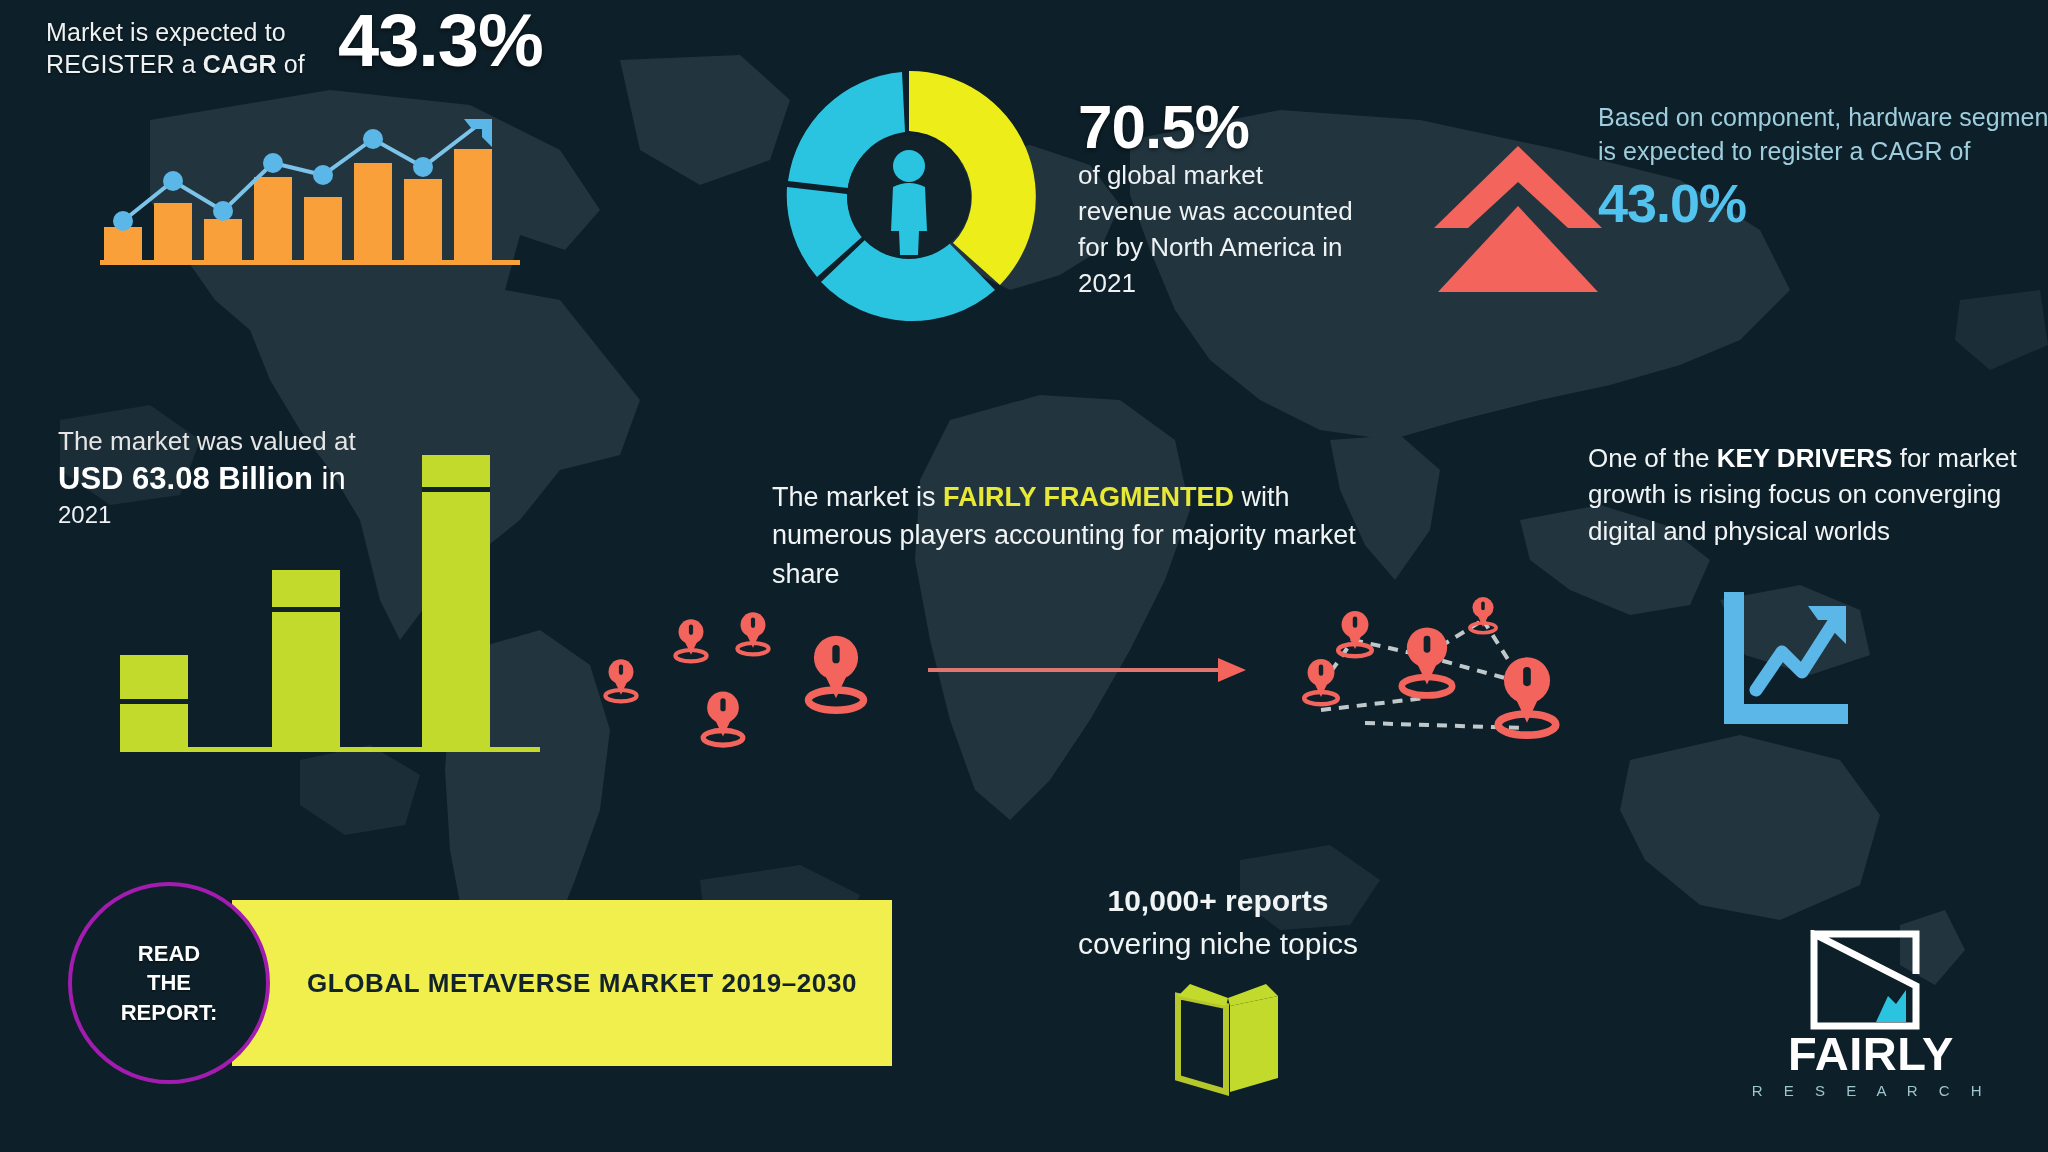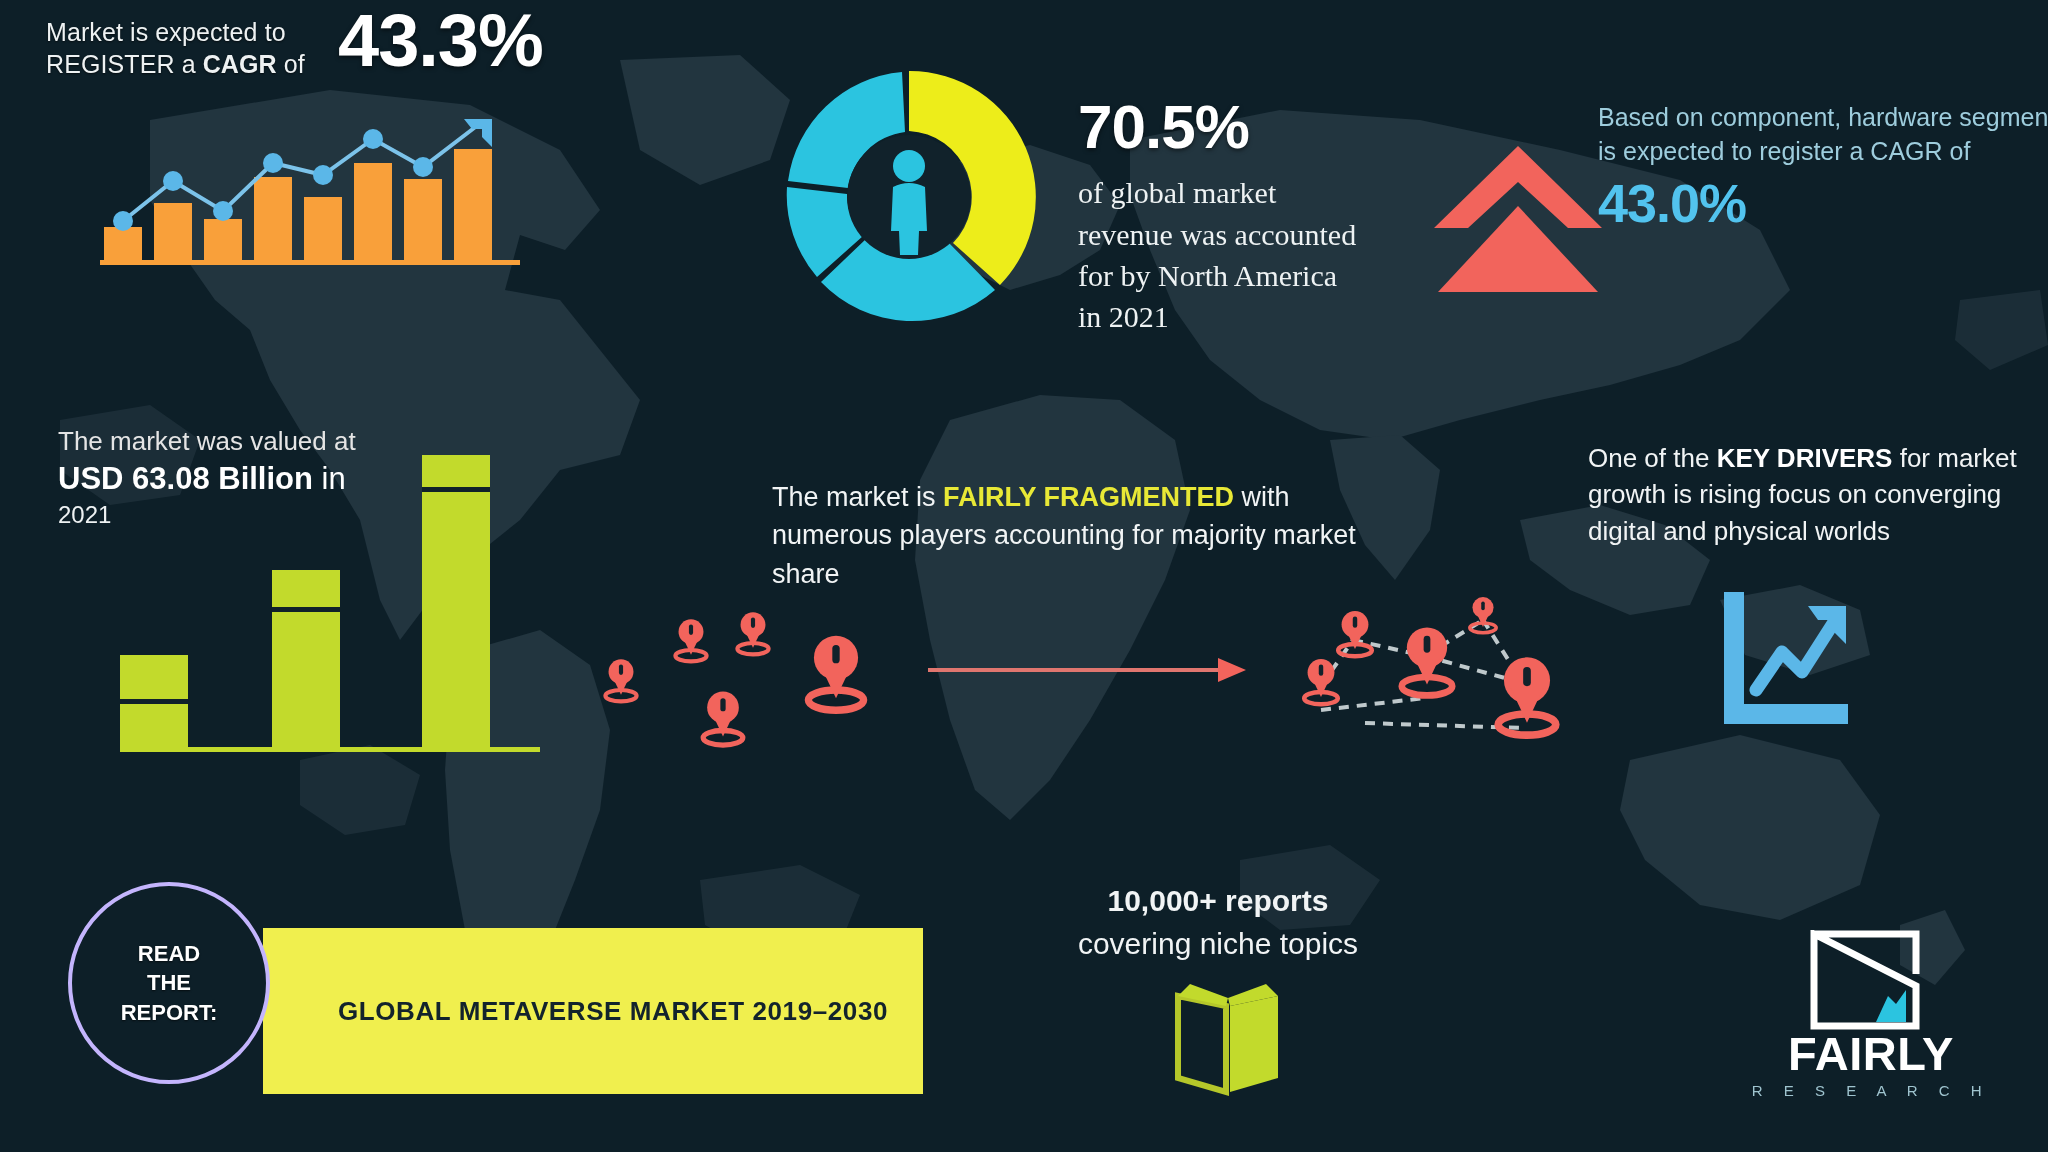--- a/index.html
+++ b/index.html
@@ -35,21 +35,21 @@
   #growth-chart { position:absolute; left:100px; top:115px; width:420px; height:150px; }
   #growth-chart svg { display:block; }
 
   
   #donut-wrap { position:absolute; left:775px; top:63px; width:268px; height:268px; }
 
   
   #na-block { position:absolute; left:1078px; top:95px; width:280px; }
   #na-value { font-size:62px; font-weight:bold; color:#ffffff; letter-spacing:-1px; line-height:1.02;
       text-shadow:0 2px 4px rgba(0,0,0,.5); }
-  #na-desc { margin-top:14px; font-size:30px; line-height:1.38; color:#eef2f3;font-family:Liberation Serif, serif; }
+  #na-desc { font-size:26px; line-height:1.38; color:#eef2f3; }
 
   
   #chevrons { position:absolute; left:1430px; top:140px; width:176px; height:160px; }
 
   
   #hw-block { position:absolute; left:1598px; top:100px; width:470px; }
   #hw-desc { font-size:25px; line-height:1.36; color:#9ecddd; }
   #hw-value { margin-top:4px; font-size:54px; font-weight:bold; color:#52c3ee; letter-spacing:-1px; }
 
   
@@ -74,28 +74,28 @@
 
   
   #pins-left { position:absolute; left:588px; top:602px; width:300px; height:165px; }
   #pins-right { position:absolute; left:1275px; top:578px; width:320px; height:192px; }
   #flow-arrow { position:absolute; left:928px; top:650px; width:320px; height:40px; }
 
   
   #kd-icon { position:absolute; left:1712px; top:586px; width:140px; height:145px; }
 
   
-  #report-banner { position:absolute; left:263px; top:900px; width:660px; height:166px;
-      background:#f0ef4e;margin-top:28px; }
+  #report-banner { position:absolute; left:232px; top:900px; width:660px; height:166px;
+      background:#f0ef4e; }
   #report-title { position:absolute; left:0; top:0; width:100%; height:100%;
       display:flex; align-items:center; justify-content:center;
       padding-left:40px;
       font-size:26px; font-weight:bold; letter-spacing:.6px; color:#13232c; }
   #report-circle { position:absolute; left:68px; top:882px; width:202px; height:202px;
-      border:4px solid #c4b5fd; border-radius:50%; background:#0d1f28;
+      border:4px solid #a21caf; border-radius:50%; background:#0d1f28;
       display:flex; flex-direction:column; align-items:center; justify-content:center;
       z-index:3; }
   #report-circle span { font-size:22px; font-weight:bold; color:#ffffff; line-height:1.32;
       text-shadow:0 1px 2px rgba(0,0,0,.6); }
 
   
   #reports-block { position:absolute; left:1018px; top:880px; width:400px;
       font-size:30px; line-height:1.42; color:#f1f4f5; text-align:center; }
   #reports-block .bold { font-weight:bold; }
   #book-icon { position:absolute; left:1168px; top:980px; width:120px; height:120px; }

